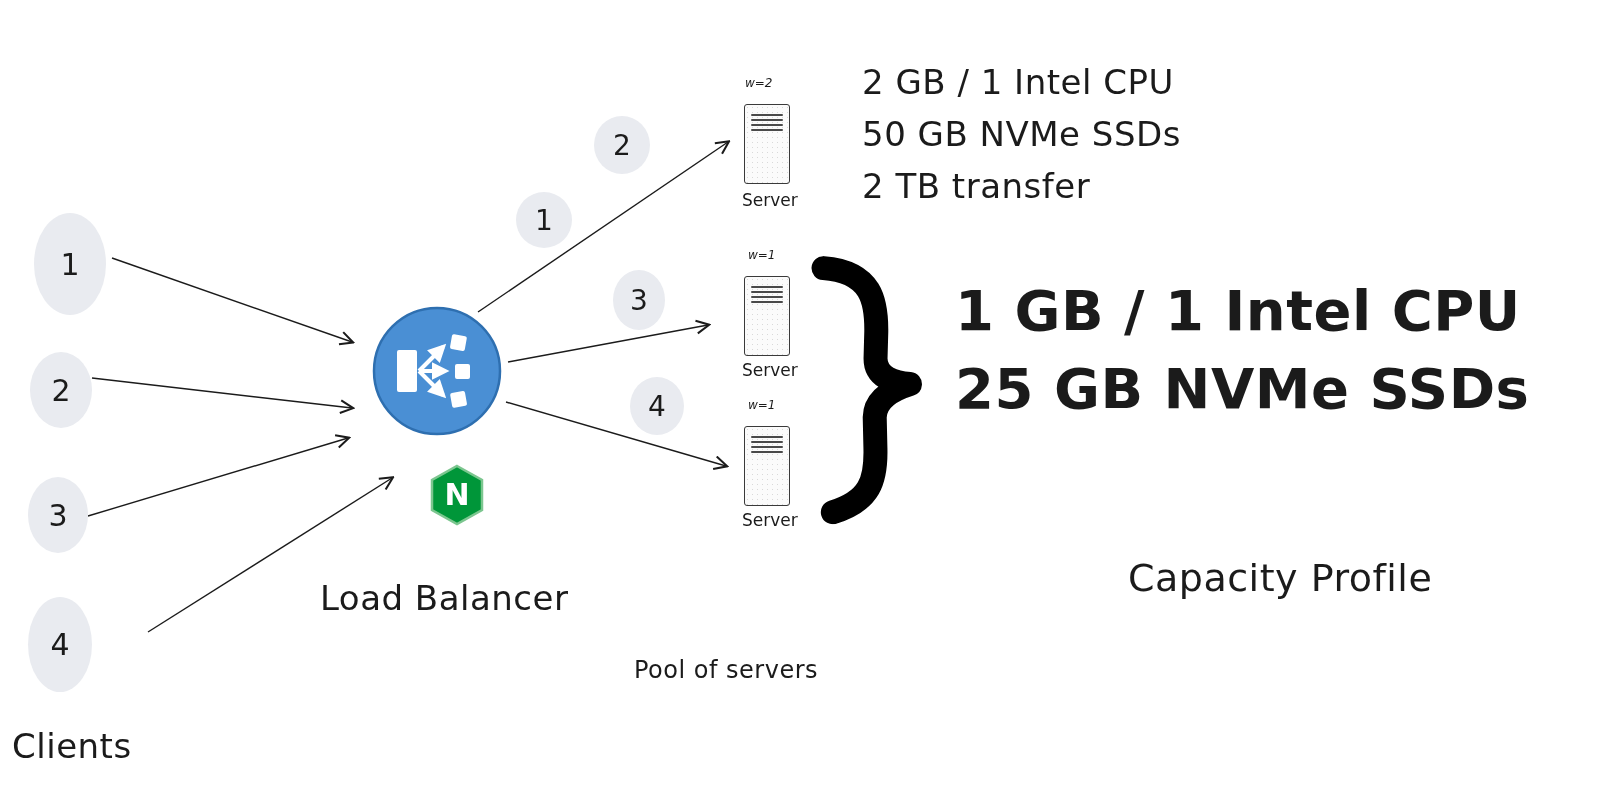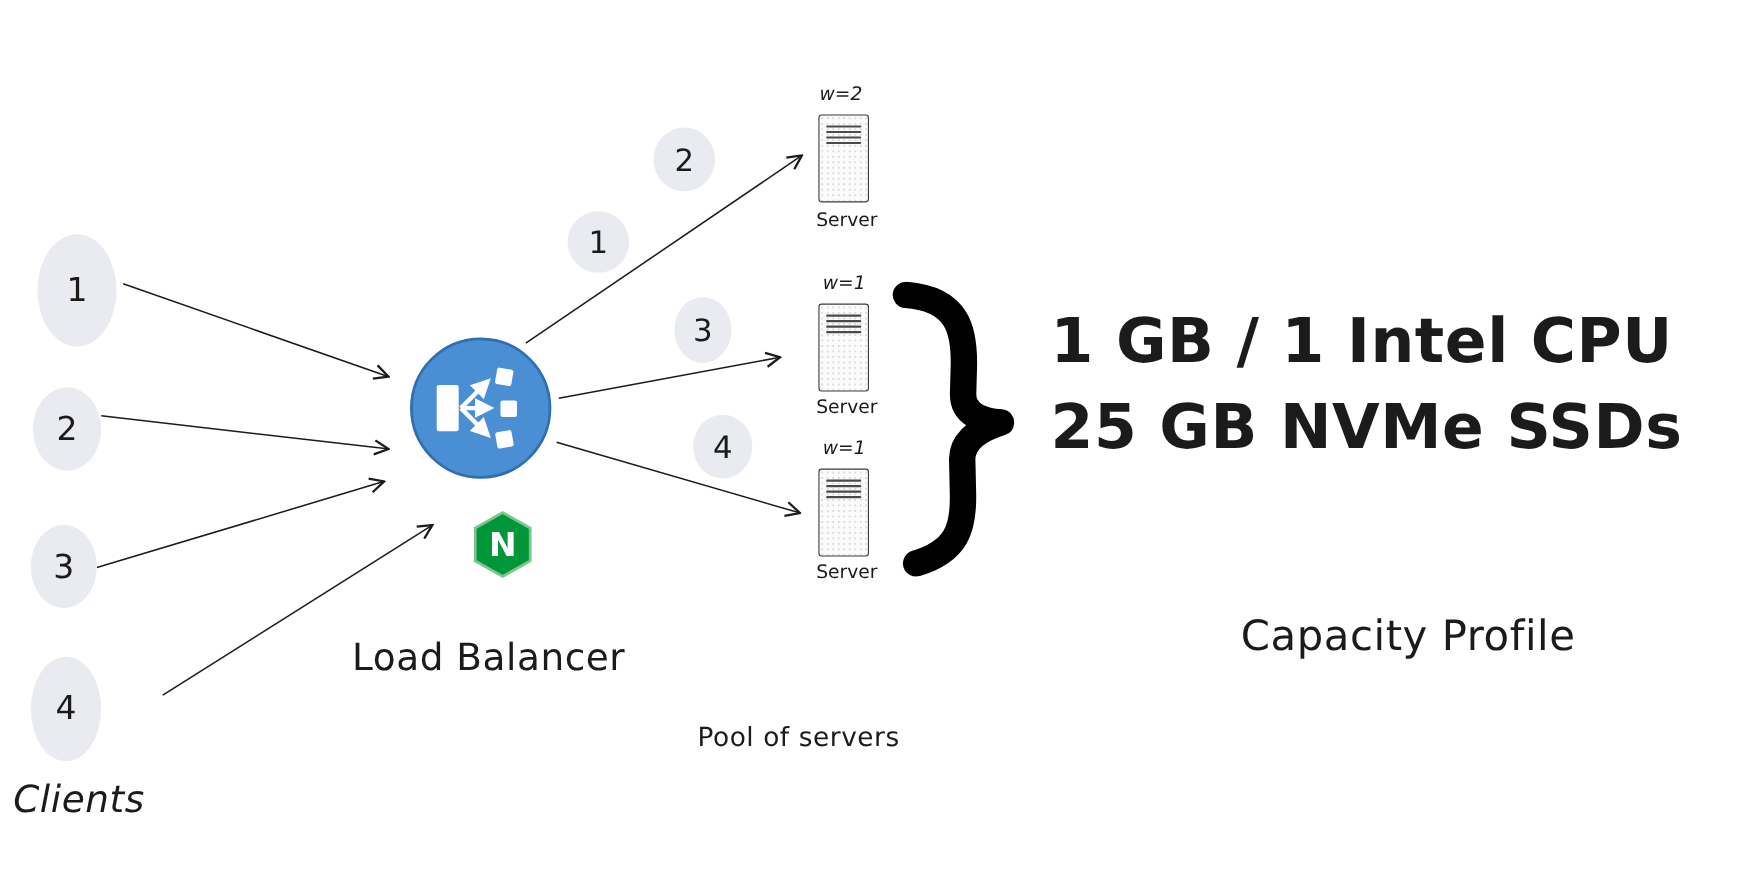--- a/index.html
+++ b/index.html
@@ -11,30 +11,30 @@
   *{box-sizing:border-box;margin:0;padding:0;}
   body{background:#ffffff;font-family:"DejaVu Sans",sans-serif;color:var(--ink);}
   .canvas{position:relative;width:1600px;height:791px;background:#fff;overflow:hidden;}
   .abs{position:absolute;}
   svg.arrows{position:absolute;left:0;top:0;width:1600px;height:791px;z-index:0;}
   .node{position:absolute;background:var(--node-gray);border-radius:50%;
         display:flex;align-items:center;justify-content:center;z-index:1;}
   .node span{font-size:30px;color:var(--ink);}
   .badge span{font-size:28px;}
   .hand{letter-spacing:0.5px;}
-  .clients-label{left:12px;top:707px;font-size:34px;font-style:italic;}
+  .clients-label{left:12px;top:726px;font-size:34px;}
   .lb-label{left:320px;top:578px;font-size:34px;text-align:center;}
   .pool-label{left:634px;top:656px;font-size:24px;}
   .capacity-label{left:1128px;top:556px;font-size:38px;}
   .server{position:absolute;width:46px;height:80px;border:1.6px solid #3a3a3a;border-radius:3px;
           background-color:#fbfbfb;
           background-image:radial-gradient(#d9d9d9 0.8px, transparent 0.9px);
           background-size:5px 5px;padding-top:6px;z-index:1;}
   .server .line{height:2px;background:#4a4a4a;margin:3px 6px;border-radius:1px;}
-  .srv-weight{position:absolute;font-size:17px;font-style:italic;z-index:1;}
+  .srv-weight{position:absolute;font-size:12px;font-style:italic;z-index:1;}
   .srv-label{position:absolute;font-size:17px;z-index:1;}
   .spec-top{position:absolute;left:862px;top:56px;font-size:34px;line-height:52px;z-index:1;}
   .spec-big{position:absolute;left:955px;top:272px;font-size:56px;line-height:78px;font-weight:bold;z-index:1;}
   .brace{position:absolute;left:796px;top:252px;z-index:1;transform:rotate(-5deg);}
   .lbicon{position:absolute;left:371px;top:305px;z-index:1;}
   .nginx{position:absolute;left:429px;top:464px;z-index:1;}
 </style>
 </head>
 <body>
 
@@ -132,20 +132,25 @@
   <div class="server" style="left:744px;top:426px;">
     <div class="line"></div>
       <div class="line"></div>
       <div class="line"></div>
       <div class="line"></div>
   </div>
   <div class="abs srv-label" style="left:742px;top:510px;">Server</div>
 
   <div class="abs hand pool-label">Pool of servers</div>
 
+  <div class="spec-top hand">
+    <div>2 GB / 1 Intel CPU</div>
+    <div>50 GB NVMe SSDs</div>
+    <div>2 TB transfer</div>
+  </div>
 
   <svg class="brace" width="160" height="268" viewBox="0 0 160 268">
     <path d="M38,12 C86,20 88,50 85,80 L82,106 C80,124 96,132 114,135 C96,139 78,147 76,165 L74,196 C72,228 64,248 26,256" fill="none" stroke="#000000" stroke-width="24" stroke-linecap="round" stroke-linejoin="round"></path>
   </svg>
 
   <div class="spec-big hand">
     <div>1 GB / 1 Intel CPU</div>
     <div>25 GB NVMe SSDs</div>
   </div>
 

